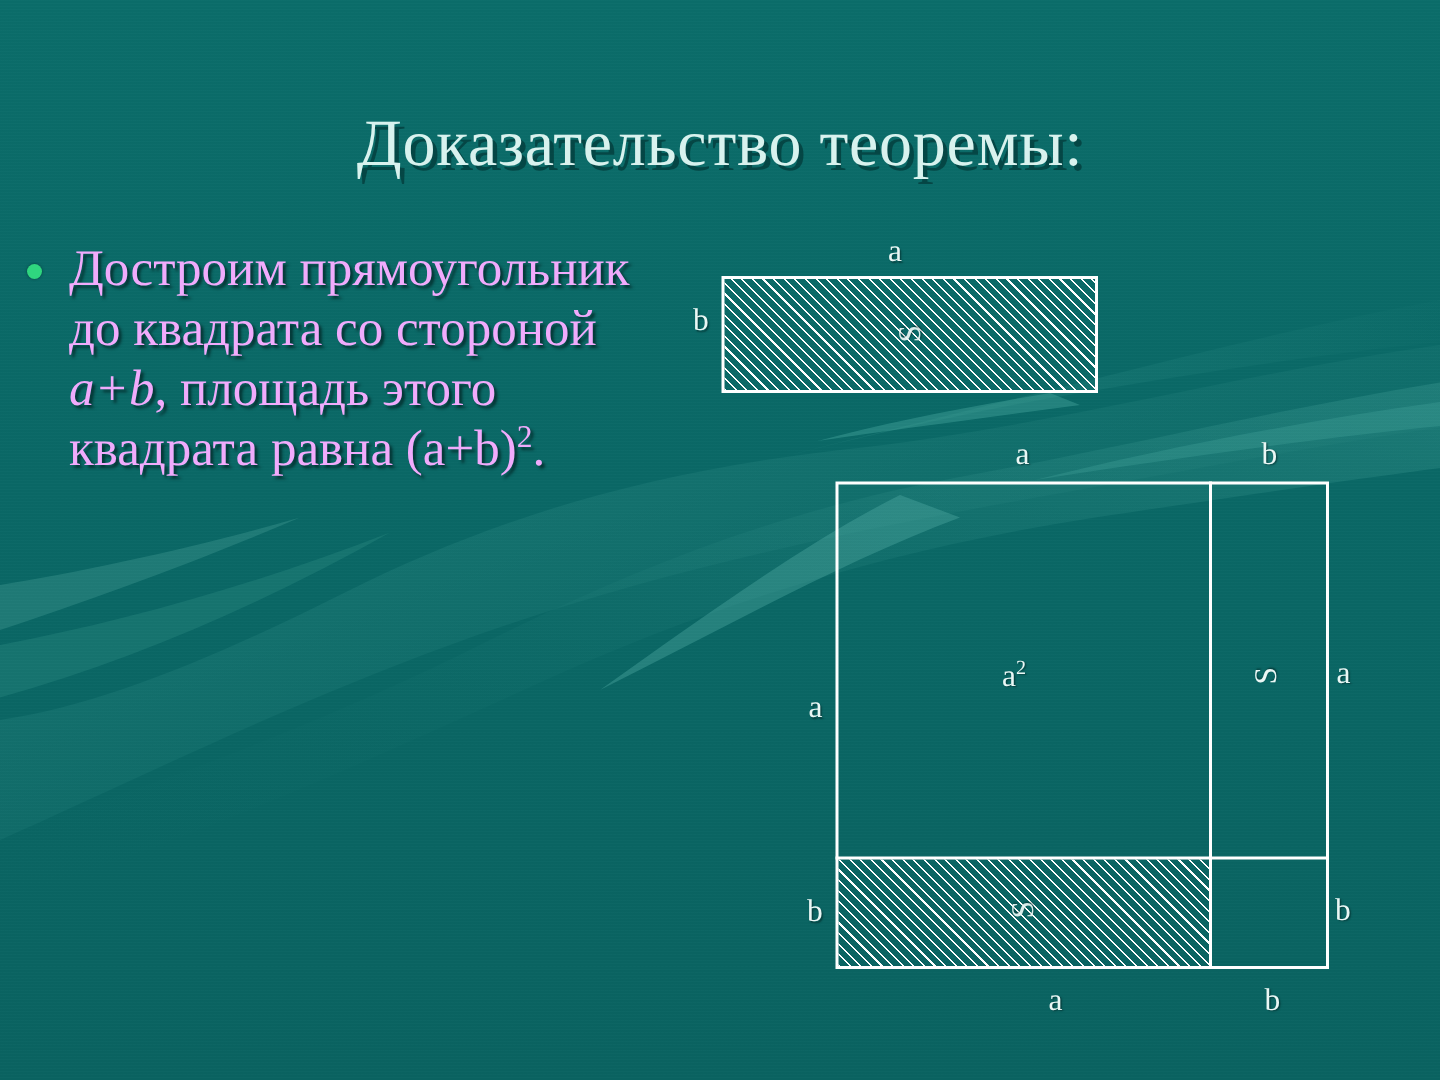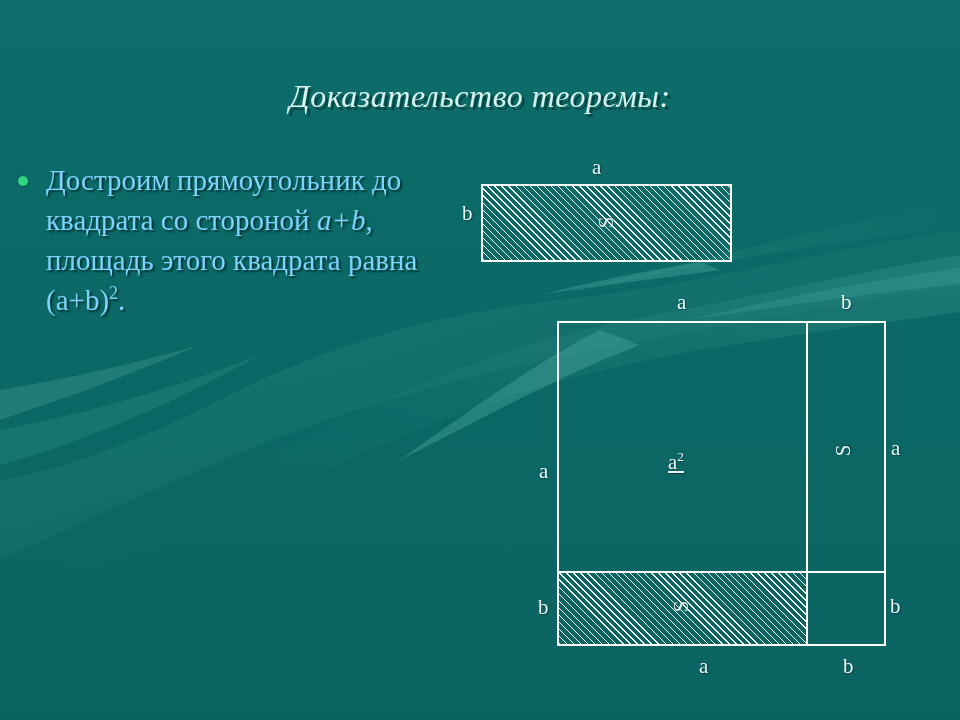--- a/index.html
+++ b/index.html
@@ -41,22 +41,21 @@
     pointer-events: none;
   }
 
   
   .title {
     position: absolute;
     left: 0;
     top: 70px;
     width: 960px;
     text-align: center;
-    font-style: italic;
-    font-size: 32px;
+    font-size: 44px;
     line-height: 52px;
     letter-spacing: 0.5px;
     color: #d8f2ee;
     text-shadow: 3px 3px 0 rgba(0,40,40,0.55);
     white-space: nowrap;
   }
 
   
   .bullets {
     position: absolute;
@@ -73,23 +72,23 @@
     position: absolute;
     left: 10px;
     top: 16px;
     width: 10px;
     height: 10px;
     border-radius: 50%;
     background: #2fd67f;
     box-shadow: 0 0 2px rgba(0,0,0,0.4);
   }
   .bullet .text {
-    font-size: 29px;
+    font-size: 34px;
     line-height: 40px;
-    color: #7dd3fc;
+    color: #f0abfc;
     text-shadow: 2px 2px 2px rgba(0,30,30,0.7);
   }
   .bullet .text i { font-style: italic; }
   .bullet .text sup {
     font-size: 0.62em;
     vertical-align: super;
     line-height: 0;
   }
 
   
@@ -195,21 +194,21 @@
   <div class="fig" style="left:0;top:0;width:960px;height:720px;">
 
     <div class="rect-outline" style="left:557px;top:321px;width:329px;height:325px;"></div>
 
     <div class="rect-line-v" style="left:806px;top:321px;height:325px;"></div>
 
     <div class="rect-line-h" style="left:557px;top:571px;width:329px;"></div>
 
     <div class="hatched" style="position:absolute;left:559px;top:573px;width:247px;height:71px;"></div>
 
-    <div class="lbl" style="left:668px;top:452px;text-decoration:underline;">
+    <div class="lbl" style="left:668px;top:440px;">
       <span>a</span><sup>2</sup>
     </div>
 
     <div class="lbl rot" style="left:838px;top:440px;">S</div>
 
     <div class="lbl rot" style="left:676px;top:596px;opacity:0.92;">S</div>
 
     <div class="lbl" style="left:677px;top:292px;">a</div>
     <div class="lbl" style="left:841px;top:292px;">b</div>
 

